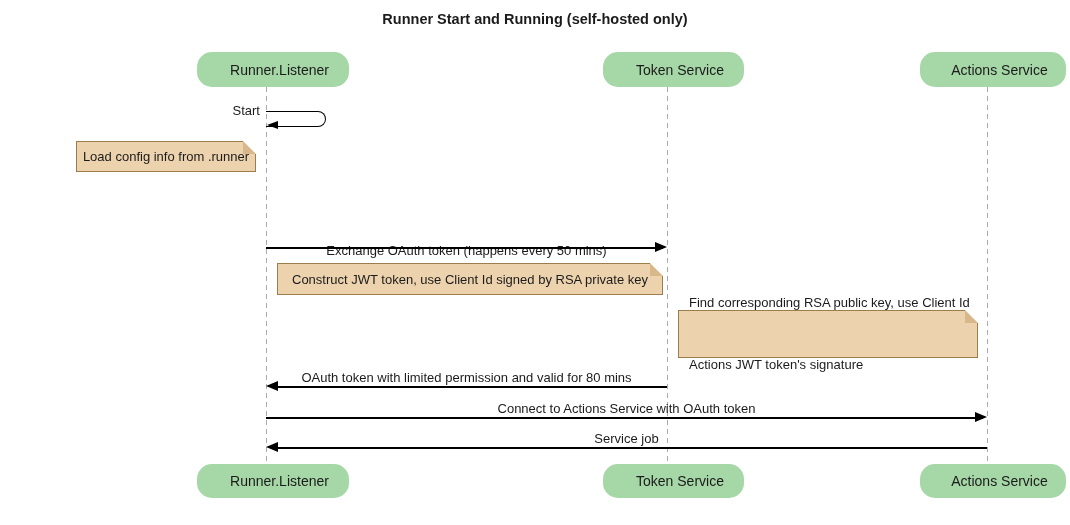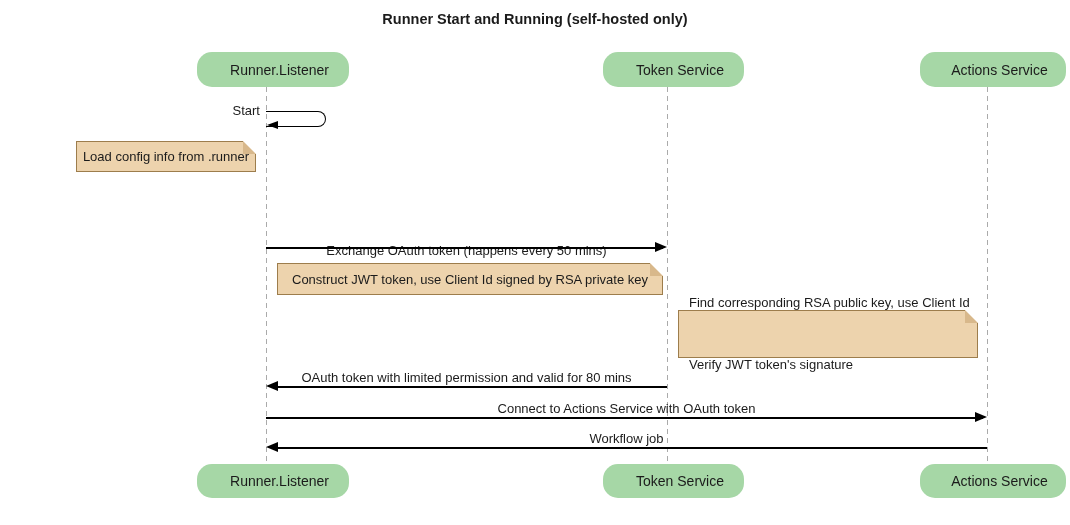--- a/index.html
+++ b/index.html
@@ -93,32 +93,32 @@
   <div class="note" id="n-config">Load config info from .runner</div>
 
   <div class="msg-label" id="m1-label">Exchange OAuth token (happens every 50 mins)</div>
   <div class="msg-line" id="m1-line"></div>
   <div class="arr arr-r" id="m1-head"></div>
 
   <div class="note" id="n-jwt">Construct JWT token, use Client Id signed by RSA private key</div>
 
   <div class="note" id="n-verify">
     <span>Find corresponding RSA public key, use Client Id</span>
-    <span>Verify JWT token's signature</span>
+    <span>Actions JWT token's signature</span>
   </div>
 
   <div class="msg-label" id="m2-label">OAuth token with limited permission and valid for 80 mins</div>
   <div class="msg-line" id="m2-line"></div>
   <div class="arr arr-l" id="m2-head"></div>
 
   <div class="msg-label" id="m3-label">Connect to Actions Service with OAuth token</div>
   <div class="msg-line" id="m3-line"></div>
   <div class="arr arr-r" id="m3-head"></div>
 
-  <div class="msg-label" id="m4-label">Workflow job</div>
+  <div class="msg-label" id="m4-label">Service job</div>
   <div class="msg-line" id="m4-line"></div>
   <div class="arr arr-l" id="m4-head"></div>
 
   <div class="participant" id="p-bot-0">Runner.Listener</div>
   <div class="participant" id="p-bot-1">Token Service</div>
   <div class="participant" id="p-bot-2">Actions Service</div>
 
 </div>
 
 </body></html>

